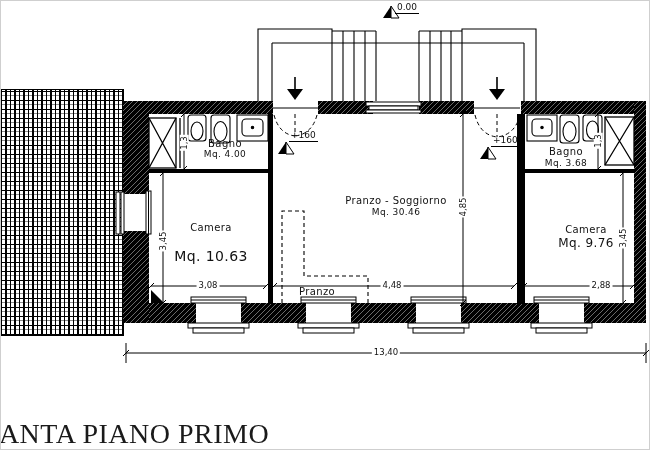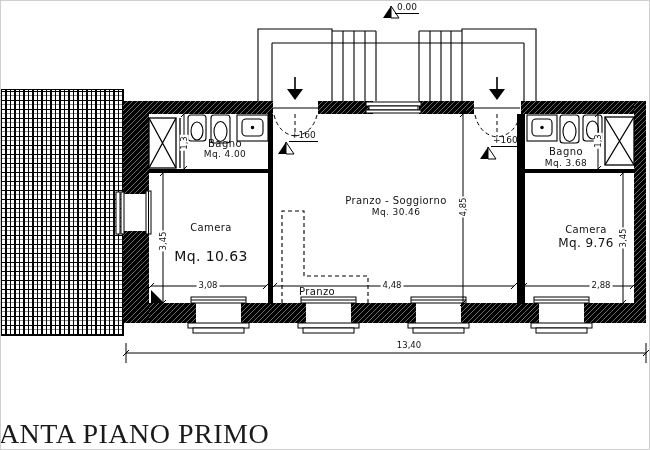--- a/index.html
+++ b/index.html
@@ -174,21 +174,21 @@
   <div class="lbl" style="left:565px;top:158px;font-size:9px;">Mq. 3.68</div>
 
   <div class="lbl" style="left:585px;top:224px;">Camera</div>
   <div class="lbl" style="left:585px;top:236px;font-size:12px;">Mq. 9.76</div>
 
   <div class="lbl" style="left:316px;top:286px;">Pranzo</div>
 
   <div class="dim" style="left:207px;top:280px;">3,08</div>
   <div class="dim" style="left:391px;top:280px;">4,48</div>
   <div class="dim" style="left:580px;top:280px;margin-left:20px;">2,88</div>
-  <div class="dim" style="left:385px;top:340px;margin-left:23px;">13,40</div>
+  <div class="dim" style="left:385px;top:347px;">13,40</div>
 
   <div class="vdim" style="left:162px;top:240px;">3,45</div>
   <div class="vdim" style="left:183px;top:142px;">1,3</div>
   <div class="vdim" style="left:462px;top:206px;">4,85</div>
   <div class="vdim" style="left:597px;top:140px;">1,3</div>
   <div class="vdim" style="left:622px;top:237px;">3,45</div>
 
   <div class="title">PIANTA PIANO PRIMO</div>
 </div>
 

